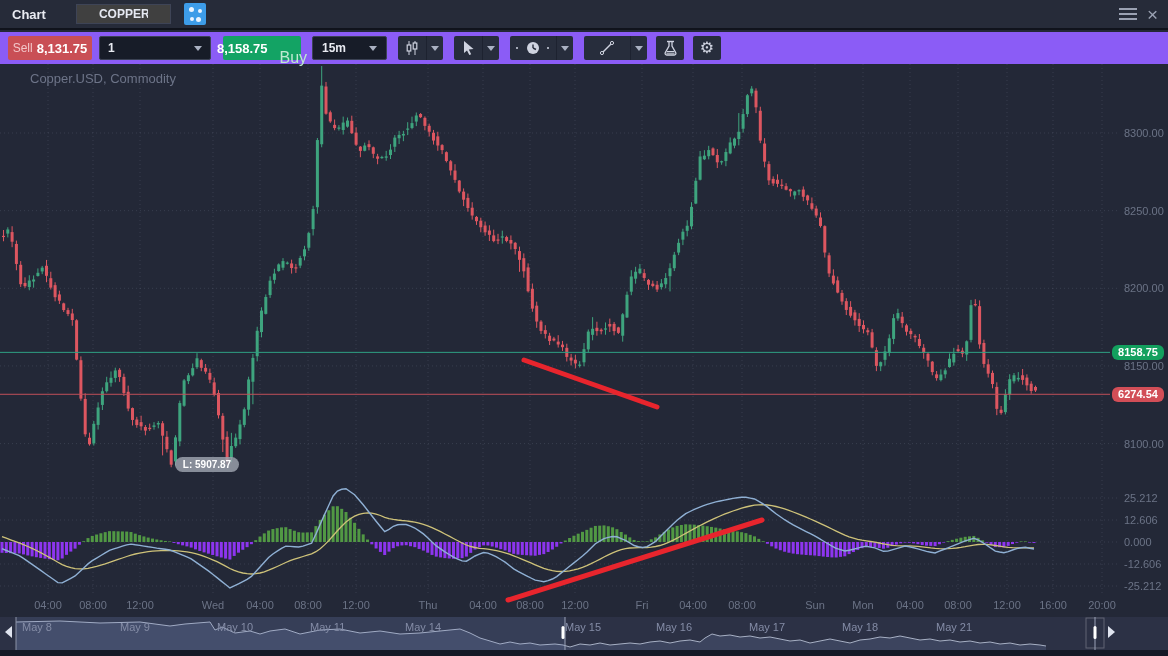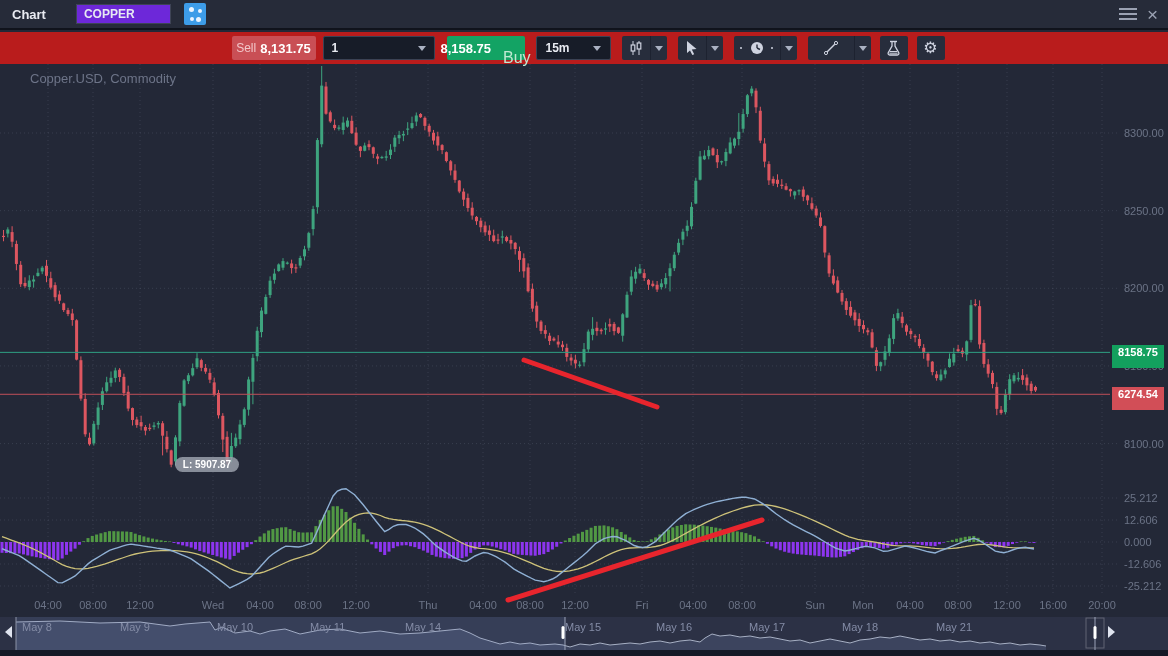--- a/index.html
+++ b/index.html
@@ -4,37 +4,37 @@
 <style>
   * { margin:0; padding:0; box-sizing:border-box; }
   html,body { width:1168px; height:656px; overflow:hidden; }
   body { font-family:"Liberation Sans", sans-serif; background:#232837; position:relative; user-select:none; }
   #stage { position:absolute; left:0; top:0; width:1168px; height:656px; }
 
   
   .topbar { position:absolute; left:0; top:0; width:1168px; height:30px; background:#262b39;
             border-bottom:2px solid #10131c; display:flex; align-items:center; z-index:5; }
   .topbar-title { color:#e9ebf2; font-size:13px; font-weight:bold; margin-left:12px; }
-  .symbol-input { margin-left:30px; width:95px; height:20px; background:#6d28d9; border:1px solid #3e4456;
-                  color:#e6e9f2; font-size:12px; font-weight:bold; padding:0 7px; font-family:"Liberation Sans",sans-serif; }
+  .symbol-input { margin-left:30px; width:95px; height:20px; background:#404040; border:1px solid #3e4456;
+                  color:#e6e9f2; font-size:12px; font-weight:bold; padding:0 22px; font-family:"Liberation Sans",sans-serif; }
   .compare-btn { margin-left:13px; width:22px; height:22px; background:#3d9ce8; border-radius:2px;
                  position:relative; cursor:pointer; }
   .compare-btn .d1,.compare-btn .d2,.compare-btn .d3,.compare-btn .d4 { position:absolute; background:#eaf4ff; border-radius:50%; }
   .compare-btn .d1 { width:5px; height:5px; left:5px; top:4px; }
   .compare-btn .d2 { width:4px; height:4px; right:4px; top:6px; }
   .compare-btn .d3 { width:4px; height:4px; left:6px; bottom:4px; }
   .compare-btn .d4 { width:5px; height:5px; right:5px; bottom:3px; }
   .topbar-right { margin-left:auto; display:flex; align-items:center; gap:10px; margin-right:10px; }
   .hamburger { width:18px; height:12px; display:flex; flex-direction:column; justify-content:space-between; cursor:pointer; }
   .hamburger span { display:block; height:2px; background:#9aa1b2; }
   .close-x { color:#9aa1b2; font-size:19px; line-height:19px; cursor:pointer; }
 
   
-  .toolbar { position:absolute; left:0; top:32px; width:1168px; height:32px; background:#b91c1c;
-             display:flex; align-items:center; z-index:5;justify-content:center; }
+  .toolbar { position:absolute; left:0; top:32px; width:1168px; height:32px; background:#8b5cf6;
+             display:flex; align-items:center; z-index:5; }
   .tb { height:24px; border-radius:2px; display:flex; align-items:center; justify-content:center; cursor:pointer; }
   .sell-btn { margin-left:8px; width:84px; background:#c94f55; gap:4px; }
   .sell-btn .lbl { color:#f2c6c9; font-size:12px; }
   .sell-btn .prc { color:#ffffff; font-size:13px; font-weight:bold; }
   .qty-box { margin-left:7px; width:112px; background:#171c28; border:1px solid #3b4254;
              justify-content:space-between; padding:0 8px; }
   .qty-box .val { color:#e8eaf1; font-size:12px; font-weight:bold; }
   .buy-btn { margin-left:12px; width:78px; background:#13a364; gap:12px; }
   .buy-btn .prc { color:#ffffff; font-size:13px; font-weight:bold; }
   .buy-btn .lbl { color:#bfe9d2; font-size:16px;margin-top:20px; }
@@ -52,21 +52,21 @@
             display:flex; align-items:center; justify-content:center; cursor:pointer; }
   .gear-glyph { color:#cfd3e0; font-size:16px; line-height:16px; }
 
   
   #cv, #nav-svg { position:absolute; left:0; display:block; }
   #cv { top:0; z-index:1; }
   .instrument-label { position:absolute; left:30px; top:71px; color:#6d7488; font-size:13px; z-index:2; }
   .low-pill { position:absolute; left:175px; top:457px; width:64px; height:15px; background:rgba(158,164,175,0.82);
               border-radius:8px; color:#ffffff; font-size:10px; font-weight:bold; text-align:center;
               line-height:15px; z-index:2; }
-  .price-pill { position:absolute; left:1112px; width:52px; height:23px; border-radius:0; color:#fff;
+  .price-pill { position:absolute; left:1112px; width:52px; height:15px; border-radius:6px; color:#fff;
                 font-size:11px; font-weight:bold; text-align:center; line-height:15px; z-index:3; }
   .buy-pill { top:345px; background:#13a05e; }
   .sell-pill { top:387px; background:#d24e57; }
 
   
   .navigator { position:absolute; left:0; top:617px; width:1168px; height:39px; background:#2c3145; z-index:4; }
   .nav-bottom-strip { position:absolute; left:0; bottom:0; width:1168px; height:6px; background:#151926; }
   .nav-arrow { position:absolute; top:9px; width:0; height:0; border-top:6px solid transparent;
                border-bottom:6px solid transparent; cursor:pointer; }
   .nav-arrow.left { left:5px; border-right:7px solid #dfe3ee; }

